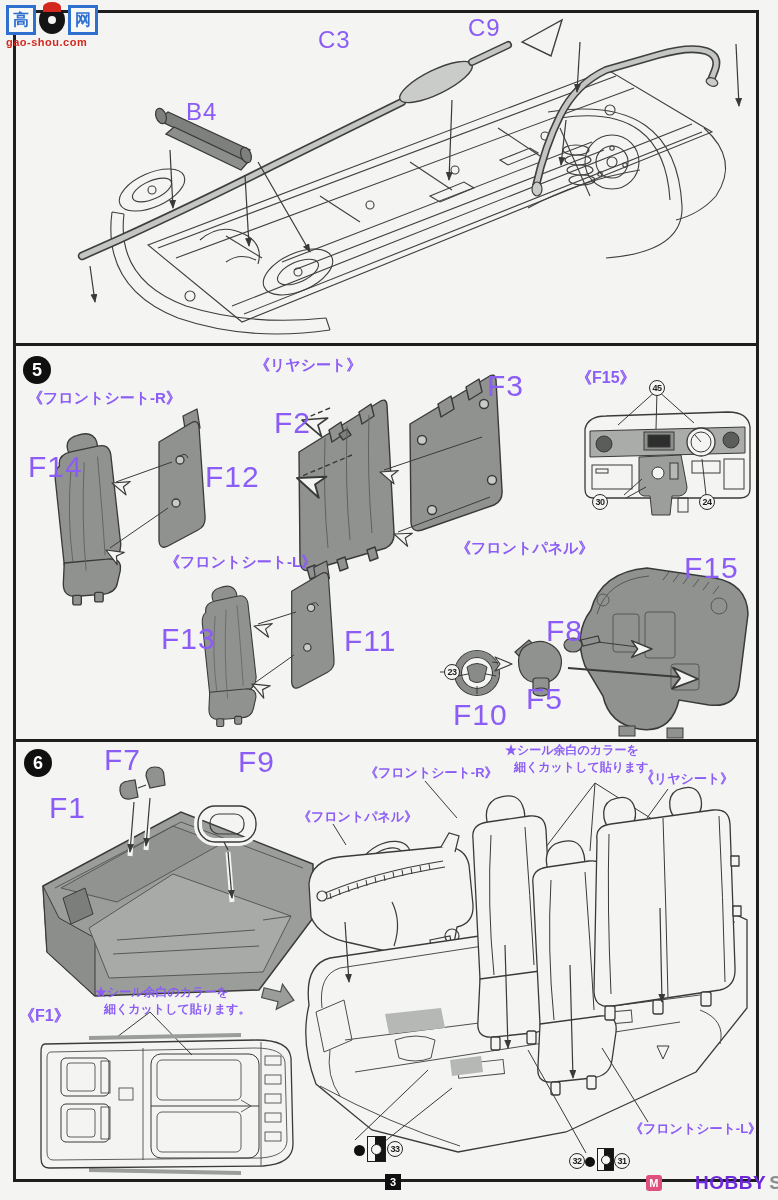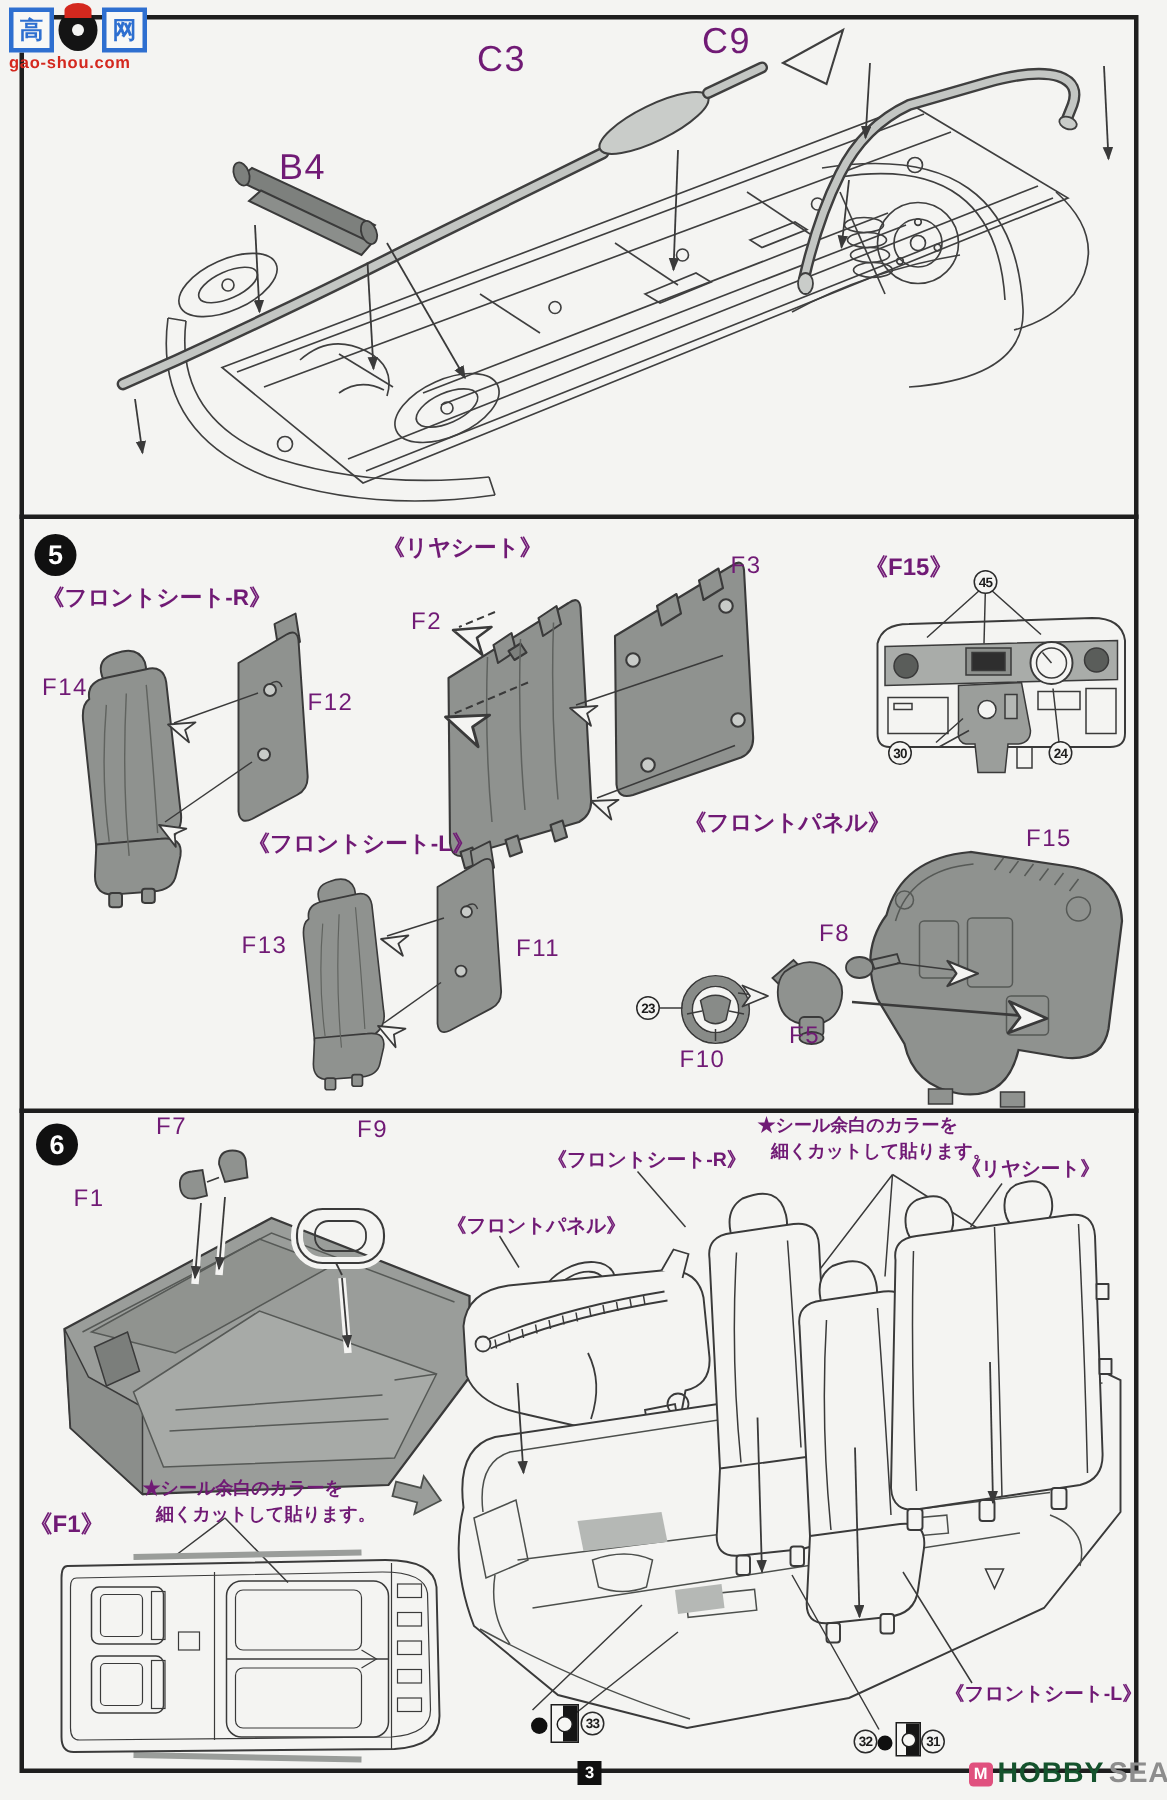--- a/index.html
+++ b/index.html
@@ -2,22 +2,22 @@
 <html><head>
 <meta charset="utf-8">
 <style>
   html,body{margin:0;padding:0;background:#e9e9e7;}
   .page{position:relative;width:778px;height:1200px;background:#f4f4f2;overflow:hidden;
         font-family:"Liberation Sans",sans-serif;color:#2b2b2b;}
   .frame{position:absolute;left:13px;top:10px;width:746px;height:1172px;
          border:3px solid #1e1e1e;box-sizing:border-box;}
   .divider{position:absolute;left:13px;width:746px;height:3px;background:#1e1e1e;}
   svg.sec{position:absolute;}
-  .lbl{position:absolute;white-space:nowrap;color:#701a75;}
-  .plbl{font-size:16px;font-weight:500;letter-spacing:1px;}
+  .lbl{position:absolute;white-space:nowrap;color:#8b5cf6;}
+  .plbl{font-size:30px;font-weight:500;letter-spacing:1px;}
   .plbl.lg{font-size:24px;}
   .hdr{font-size:15px;font-weight:700;}
   .hdr.sm{font-size:13px;}
   .hdr.mono{font-size:16px;}
   .note{font-size:12px;font-weight:700;line-height:17px;}
   .badge{position:absolute;width:28px;height:28px;border-radius:50%;background:#101010;color:#fff;
          font-size:18px;font-weight:700;display:flex;align-items:center;justify-content:center;}
   .circ{position:absolute;width:16px;height:16px;border:1.3px solid #2a2a2a;border-radius:50%;
         background:#f4f4f2;color:#1d1d1d;font-size:9px;font-weight:600;box-sizing:border-box;
         display:flex;align-items:center;justify-content:center;letter-spacing:-0.5px;}
@@ -34,21 +34,21 @@
   .wm-gao .figure{width:26px;height:28px;border-radius:50%;background:#141414;position:relative;}
   .wm-gao .figure:before{content:"";position:absolute;left:4px;top:-4px;width:18px;height:10px;
                 border-radius:50% 50% 0 0;background:#d4281e;}
   .wm-gao .figure:after{content:"";position:absolute;left:9px;top:10px;width:8px;height:8px;
                 border-radius:50%;background:#f4f4f2;}
   .wm-gao .url{font-size:11px;font-weight:700;color:#d4281e;margin-top:1px;letter-spacing:0.5px;}
   .wm-hobby{position:absolute;left:646px;top:1172px;display:flex;align-items:center;gap:3px;
             font-weight:700;font-size:19px;letter-spacing:0.5px;}
   .wm-hobby .logo{width:16px;height:16px;background:#e0507e;border-radius:3px;color:#fff;
                   font-size:11px;display:flex;align-items:center;justify-content:center;}
-  .wm-hobby .w1{color:#14532d;}
+  .wm-hobby .w1{color:#6d28d9;margin-left:30px;}
   .wm-hobby .w2{color:#8d8d8d;}
 </style>
 </head>
 <body>
 
 <div class="page">
 
   <svg width="0" height="0" style="position:absolute">
     <defs>
       <marker id="ah" markerWidth="10" markerHeight="8" refX="8" refY="3.5" orient="auto" markerUnits="userSpaceOnUse">
@@ -443,21 +443,21 @@
   <div class="lbl plbl" style="left:274px;top:406px">F2</div>
   <div class="lbl plbl" style="left:487px;top:369px">F3</div>
   <div class="lbl hdr mono" style="left:576px;top:368px">《F15》</div>
   <div class="circ" style="left:649px;top:380px">45</div>
   <div class="circ" style="left:592px;top:494px">30</div>
   <div class="circ" style="left:699px;top:494px">24</div>
   <div class="lbl hdr" style="left:165px;top:553px">《フロントシート-L》</div>
   <div class="lbl plbl" style="left:161px;top:622px">F13</div>
   <div class="lbl plbl" style="left:344px;top:624px">F11</div>
   <div class="lbl hdr" style="left:456px;top:539px">《フロントパネル》</div>
-  <div class="circ" style="left:424px;top:664px">23</div>
+  <div class="circ" style="left:444px;top:664px">23</div>
   <div class="lbl plbl" style="left:453px;top:698px">F10</div>
   <div class="lbl plbl" style="left:526px;top:682px">F5</div>
   <div class="lbl plbl" style="left:546px;top:614px">F8</div>
   <div class="lbl plbl" style="left:684px;top:551px">F15</div>
 
   <div class="badge" style="left:24px;top:749px">6</div>
   <div class="lbl plbl" style="left:104px;top:743px">F7</div>
   <div class="lbl plbl" style="left:238px;top:745px">F9</div>
   <div class="lbl plbl" style="left:49px;top:791px">F1</div>
   <div class="lbl note" style="left:505px;top:742px">★シール余白のカラーを</div>

